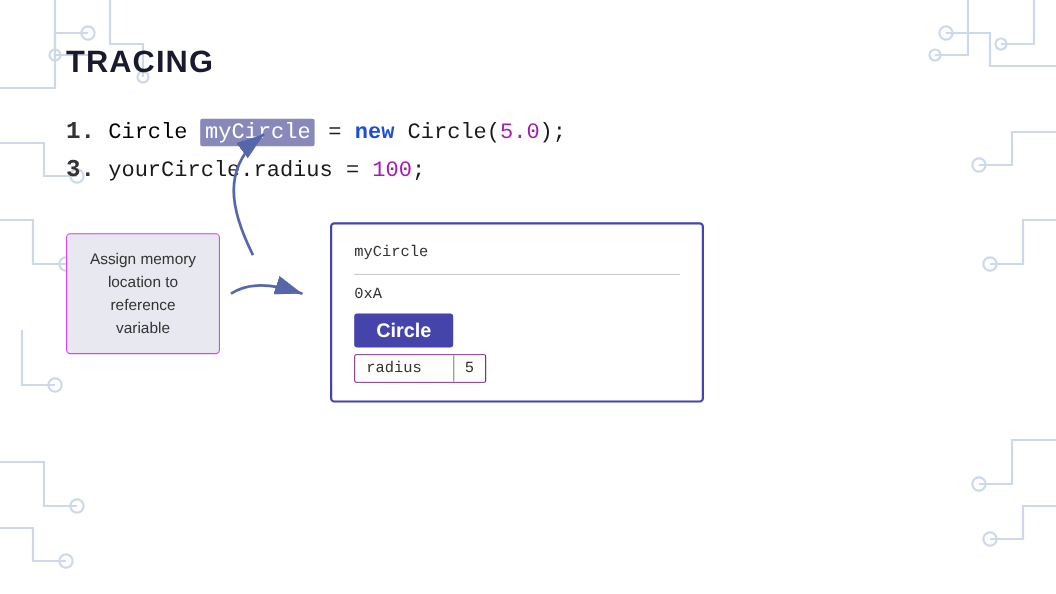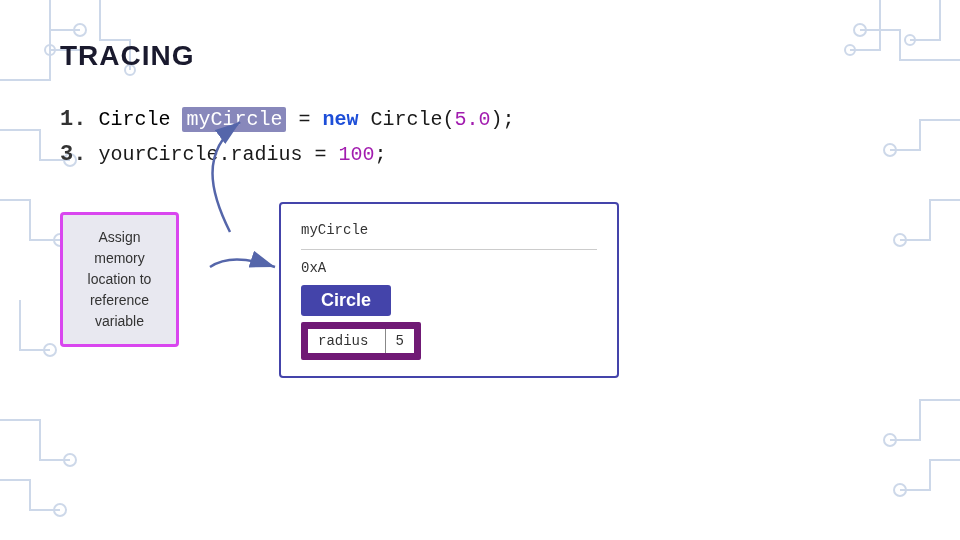--- a/index.html
+++ b/index.html
@@ -74,28 +74,28 @@
     .bottom-section {
       display: flex;
       align-items: flex-start;
       gap: 40px;
       margin-top: 10px;
       position: relative;
     }
 
     .label-box {
       background: #e8e8f0;
-      border: 3px solid #d946ef;
+      border: 1px solid #d946ef;
       border-radius: 4px;
       padding: 12px 16px;
       text-align: center;
       font-size: 14px;
       color: #333;
       line-height: 1.5;
-      width: 119px;
+      width: 140px;
       flex-shrink: 0;
       margin-top: 10px;
     }
 
     .memory-box {
       border: 2px solid #4444aa;
       border-radius: 4px;
       padding: 16px 20px;
       min-width: 340px;
       background: #fff;
@@ -135,21 +135,21 @@
       padding: 5px 20px;
       font-size: 18px;
       font-weight: bold;
       border-radius: 3px;
       margin-bottom: 4px;
     }
 
     .radius-row {
       display: flex;
       align-items: center;
-      border: 7px solid #701a75;
+      border: 1px solid #701a75;
       border-radius: 2px;
       overflow: hidden;
       margin-top: 2px;
       width: 120px;
     }
 
     .radius-label {
       padding: 4px 10px;
       font-family: 'Courier New', monospace;
       font-size: 14px;

